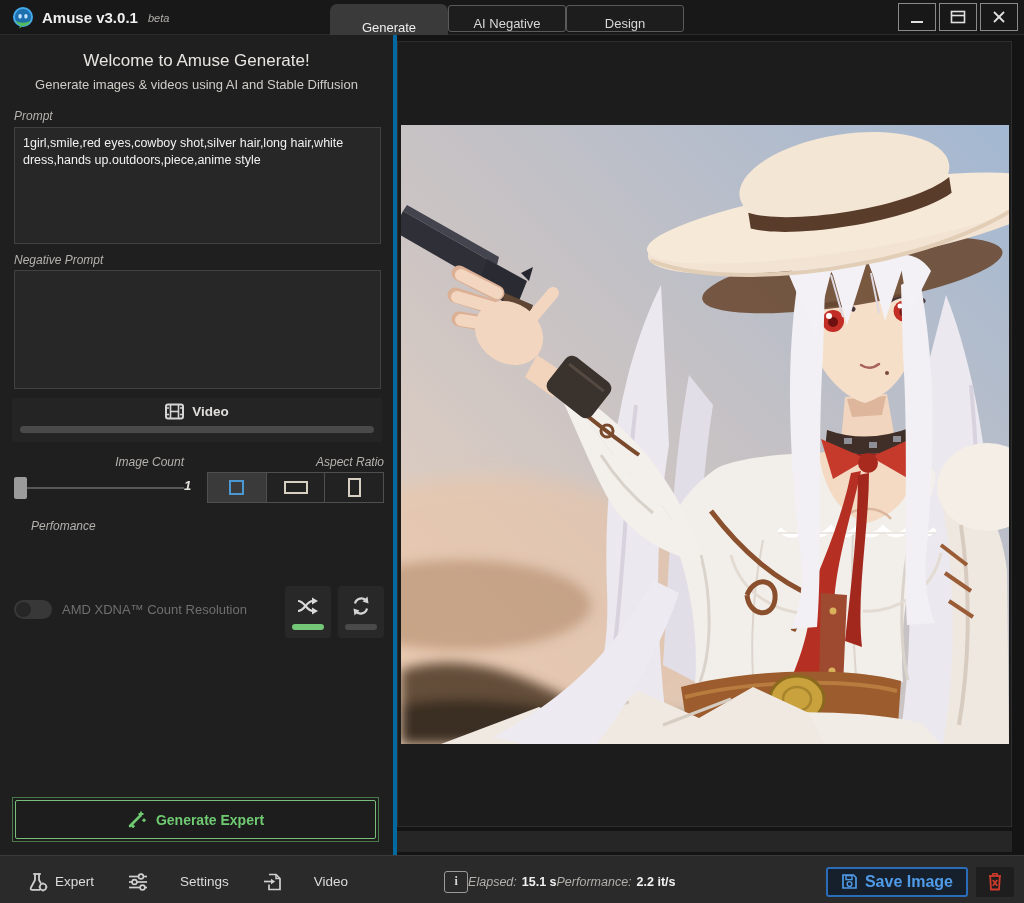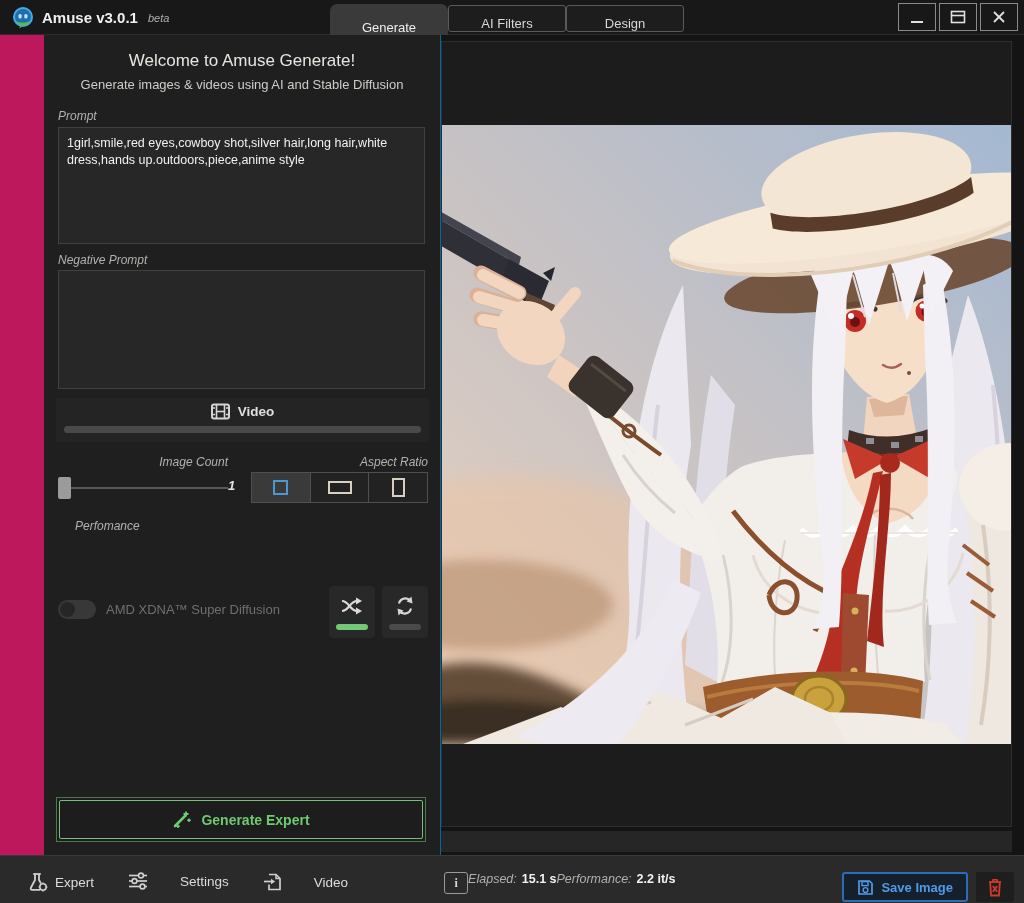--- a/index.html
+++ b/index.html
@@ -14,21 +14,21 @@
   .app-badge { font-size:11px; font-style:italic; color:#b3afab; margin-left:2px; }
   .tabs { position:absolute; left:330px; top:4px; height:31px; display:flex; }
   .tab { width:118px; display:flex; align-items:flex-end; justify-content:center; font-size:13px; color:#d8d8d8; cursor:default; }
   .tab.active { background:#3a3a3a; border-radius:7px 7px 0 0; color:#eeeeee; }
   .tab.inactive { background:#1d1d1d; border:1px solid #5a5a5a; border-radius:3px; margin:1px 0 3px 0; }
   .win-btns { position:absolute; right:6px; top:3px; display:flex; gap:3px; }
   .win-btn { width:38px; height:28px; border:1px solid #8a8a8a; display:flex; align-items:center; justify-content:center; background:transparent; }
 
   
   .main { flex:1; display:flex; min-height:0; }
-  .left-panel { position:relative; width:397px; flex:0 0 397px; background:#1f1f1f; border-right:1px solid #0369a1;margin-left:44px; }
+  .left-panel { position:relative; width:397px; flex:0 0 397px; background:#1f1f1f; border-right:4px solid #0369a1; }
   .right-area { position:relative; flex:1; background:#141414; }
   .canvas-panel { position:absolute; left:0; top:6px; right:12px; bottom:28px; background:#1c1c1c; border:1px solid #2e2e2e; display:flex; align-items:center; justify-content:center; overflow:hidden; }
   .bottom-strip { position:absolute; left:0; right:12px; bottom:3px; height:21px; background:#262626; }
 
   
   .welcome-title { position:absolute; top:16px; left:0; width:100%; text-align:center; font-size:17px; color:#e8e5e1; }
   .welcome-sub { position:absolute; top:42px; left:0; width:100%; text-align:center; font-size:13px; color:#cfccc8; }
   .field-label { position:absolute; left:14px; font-size:12px; font-style:italic; color:#b5b2ae; }
   .ta { position:absolute; left:14px; width:367px; background:#272727; border:1px solid #414141; color:#f1f1f1;
         font-family:"Liberation Sans", sans-serif; font-size:12.5px; line-height:1.35; padding:7px 8px; resize:none; outline:none; }
@@ -70,29 +70,29 @@
   .toggle-label { font-size:13px; color:#6f6f6f; }
 
   .gen-mini { position:absolute; top:551px; left:285px; display:flex; gap:7px; }
   .mini-btn { width:46px; height:52px; background:#282828; border-radius:4px; display:flex; flex-direction:column; align-items:center; justify-content:center; }
   .mini-bar { width:32px; height:6px; border-radius:3px; margin-top:7px; }
 
   .generate-btn { position:absolute; top:762px; left:12px; right:14px; height:45px; border:1px solid #4a7a4c; background:#1d1d1d; }
   .generate-inner { position:absolute; inset:2px; border:1px solid #78bd7a; border-radius:2px; display:flex; align-items:center; justify-content:center; gap:10px; font-size:14px; font-weight:bold; color:#6fca71; }
 
   
-  .footer { flex:0 0 48px; background:#2a2a2a; border-top:1px solid #3a3a3a; display:flex; align-items:flex-start; padding:16px 10px 0 28px; }
+  .footer { flex:0 0 48px; background:#2a2a2a; border-top:1px solid #3a3a3a; display:flex; align-items:center; padding:4px 10px 0 28px; }
   .ft-item { display:flex; align-items:center; gap:7px; font-size:13.5px; color:#dcdcdc; }
   .ml34 { margin-left:34px;gap:32px; } .ml30 { }
   .ft-info { margin-left:96px; width:24px; height:22px; border:1.5px solid #9a9a9a; border-radius:3px; display:flex; align-items:center; justify-content:center; font-size:12px; font-weight:bold; color:#d8d8d8; font-family:"Liberation Serif", serif; }
   .stat { display:flex; align-items:baseline; gap:5px; }
   .stat-label { font-size:12.5px; font-style:italic; color:#b3afab; }
   .stat-value { font-size:12.5px; font-weight:bold; color:#f2f2f2; }
   .right-group { margin-left:auto; display:flex; align-items:center; gap:8px; }
-  .save-btn { display:flex; align-items:center; gap:7px; height:30px; padding:0 13px; border:2px solid #2a6cb8; border-radius:3px; background:#16202c; color:#4f9be8; font-size:13px; font-weight:bold; }
+  .save-btn { display:flex; align-items:center; gap:7px; height:30px; padding:0 13px; border:2px solid #2a6cb8; border-radius:3px; background:#16202c; color:#4f9be8; font-size:16px; font-weight:bold; }
   .trash-btn { width:38px; height:30px; background:#1e1e1e; border-radius:2px; display:flex; align-items:center; justify-content:center; }
 
   svg { display:block; }
 </style>
 </head>
 <body>
 
 <div class="window">
 
   <div class="titlebar">
@@ -108,21 +108,21 @@
       </span>
       <span class="app-title">Amuse v3.0.1</span>
       <span class="app-badge">beta</span>
     </div>
 
     <div class="tabs">
       <div class="tab active">
           <span>Generate</span>
         </div>
       <div class="tab inactive">
-          <span>AI Filters</span>
+          <span>AI Negative</span>
         </div>
       <div class="tab inactive">
           <span>Design</span>
         </div>
     </div>
 
     <div class="win-btns">
       <div class="win-btn">
         <svg width="16" height="18" viewBox="0 0 16 18">
             <line x1="2" y1="14" x2="14" y2="14" stroke="#e0e0e0" stroke-width="2"></line>
@@ -195,21 +195,21 @@
             <div class="ar-pt"></div>
           </div>
       </div>
 
       <div class="perf-label">Perfomance</div>
 
       <div class="toggle-row">
         <div class="toggle">
             <div class="toggle-knob"></div>
           </div>
-        <span class="toggle-label">AMD XDNA™ Super Diffusion</span>
+        <span class="toggle-label">AMD XDNA™ Count Resolution</span>
       </div>
 
       <div class="gen-mini">
         <div class="mini-btn">
           <span>
             <svg width="24" height="22" viewBox="0 0 24 22">
               <path d="M2,6 C9,6 10,16 17,16" fill="none" stroke="#dadada" stroke-width="2.2"></path>
               <path d="M2,16 C9,16 10,6 17,6" fill="none" stroke="#dadada" stroke-width="2.2"></path>
               <polygon points="16,2.5 22,6 16,9.5" fill="#dadada"></polygon>
               <polygon points="16,12.5 22,16 16,19.5" fill="#dadada"></polygon>

